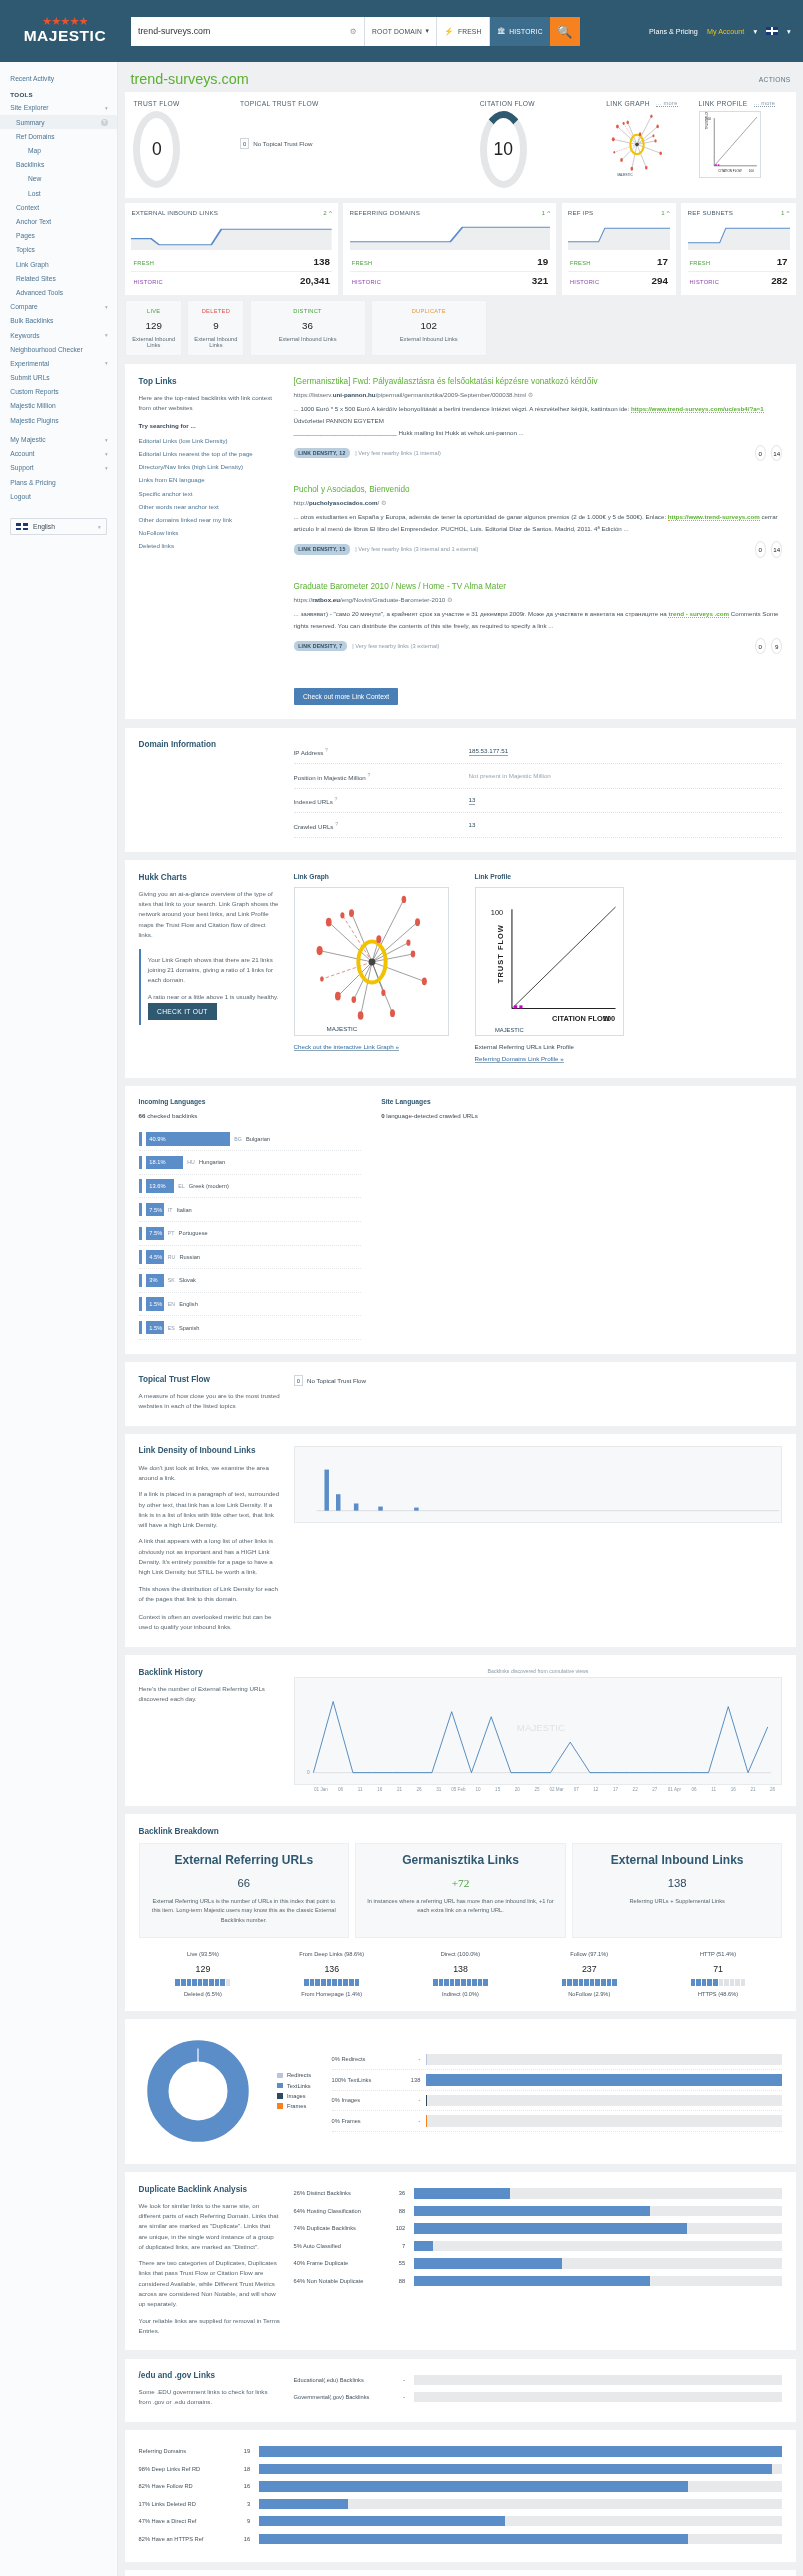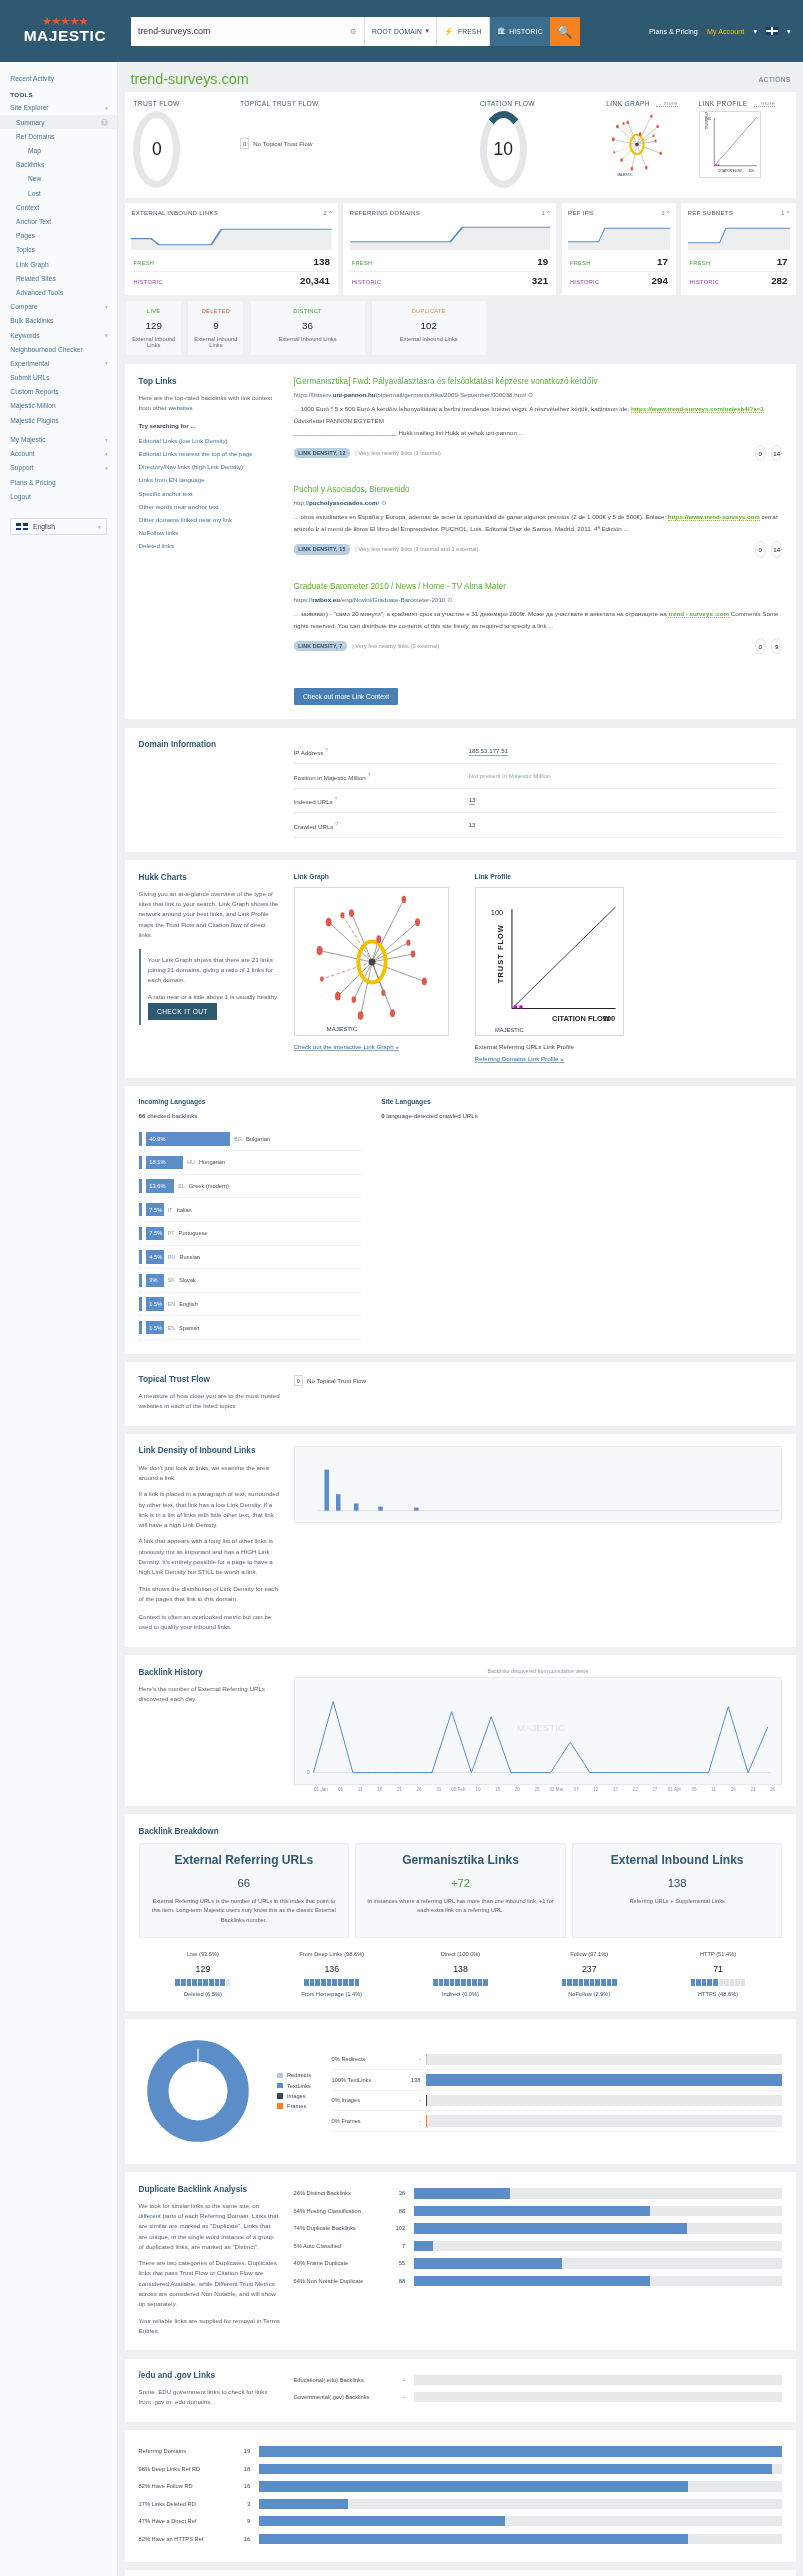--- a/index.html
+++ b/index.html
@@ -131,21 +131,21 @@
   .lang-tick { width:3.6px; height:13.4px; background:#5b8dc8; }
   .lang-bar { height:13.4px; background:#5b8dc8; color:#fff; font-size:5.7px;
               display:flex; align-items:center; padding-left:3.1px; }
   .lang-code { font-size:5.2px; color:#8b9aa6; } .lang-name { font-size:5.7px; color:#45535e; }
 
   
   .bd-row { display:flex; gap:6.2px; margin-top:3.1px; }
   .bd-card { flex:1; background:#f7f8f9; border:0.5px solid #eceef0; text-align:center; padding:9.3px 9.3px 11.3px 9.3px; }
   .bd-title { font-size:12px; color:#2f5871; font-weight:bold; }
   .bd-val { font-size:11.3px; color:#2f4a5e; margin:9.3px 0 8.2px 0; }
-  .bd-val.green { color:#4a9e3f; }
+  .bd-val.green { color:#4a9e3f;font-family:Liberation Serif, serif; }
   .bd-desc { font-size:5.7px; color:#56656f; line-height:1.7; }
   .seg-row { display:flex; margin-top:13.4px; text-align:center; }
   .seg-col { flex:1; }
   .seg-lbl { font-size:5.7px; color:#45535e; }
   .seg-num { font-size:8.8px; color:#222; margin:6.2px 0 5.2px 0; }
   .seg-blocks { display:flex; gap:1px; justify-content:center; }
   .seg-blocks i { width:4.6px; height:6.7px; background:#e0e3e6; display:block; }
   .seg-blocks i.on { background:#5b8dc8; }
   .seg-foot { font-size:5.7px; color:#45535e; margin-top:5.2px; }
 

